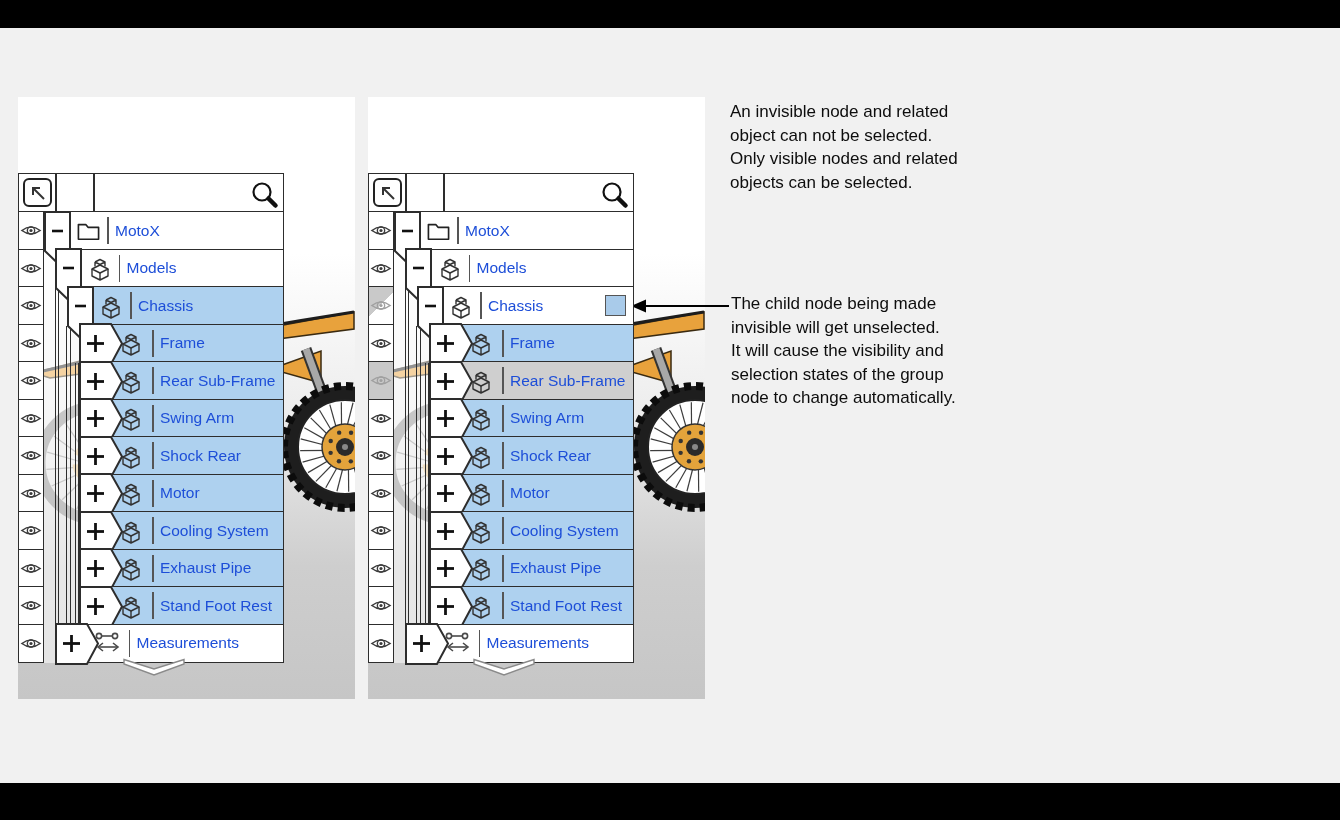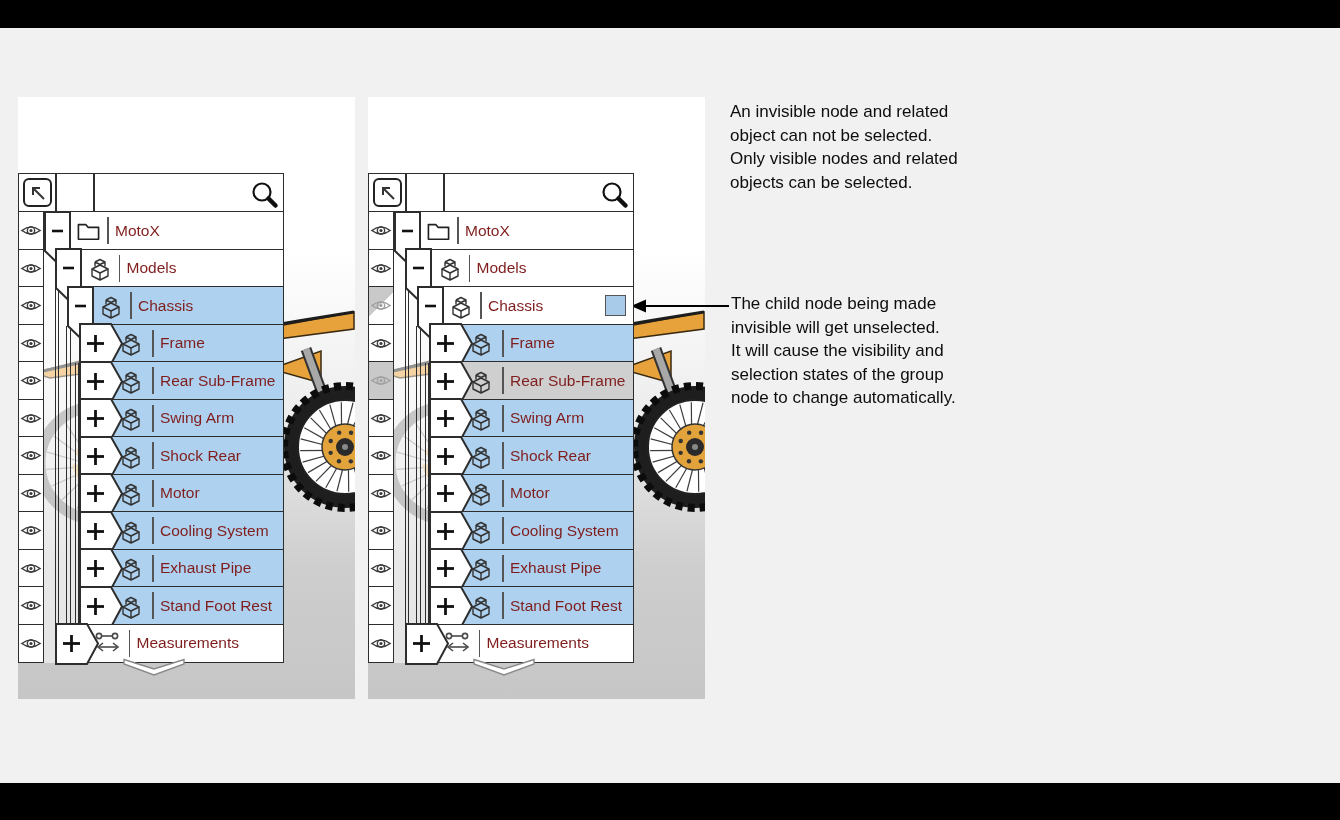--- a/index.html
+++ b/index.html
@@ -29,21 +29,21 @@
            justify-content:center;z-index:4;}
   .eyecell.off{background:#c9c9c9;}
   .eyecell.partial{background:linear-gradient(135deg,#c9c9c9 48%,#ffffff 48%);}
   .row{position:absolute;height:39.5px;border:1.5px solid #2d2d2d;box-sizing:border-box;
        background:#fff;z-index:4;display:flex;align-items:center;}
   .row.selected{background:#aed1ef;}
   .row.hidden{background:#cfcfcf;}
   .expcell{position:absolute;left:-1.5px;top:-1.5px;z-index:6;}
   .iconcell{position:absolute;display:flex;align-items:center;justify-content:center;width:34px;height:100%;}
   .cdiv{position:absolute;width:1.5px;height:72%;top:14%;background:#555;}
-  .lbl{position:absolute;font-size:15.5px;color:#7f1d1d;white-space:nowrap;}
+  .lbl{position:absolute;font-size:15.5px;color:#1d4ed8;white-space:nowrap;}
   .swatch{position:absolute;right:7px;top:8px;width:21px;height:21px;background:#a9cbea;
           border:1.5px solid #555;box-sizing:border-box;z-index:7;}
   .chevron{position:absolute;left:104px;top:561px;z-index:6;}
   .note{position:absolute;font-size:17px;line-height:23.5px;color:#0d0d0d;white-space:pre-line;}
   #note1{left:730px;top:100px;width:300px;}
   #note2{left:731px;top:292px;width:340px;}
   #arrow{position:absolute;left:630px;top:297px;}
 </style>
 </head>
 <body>

